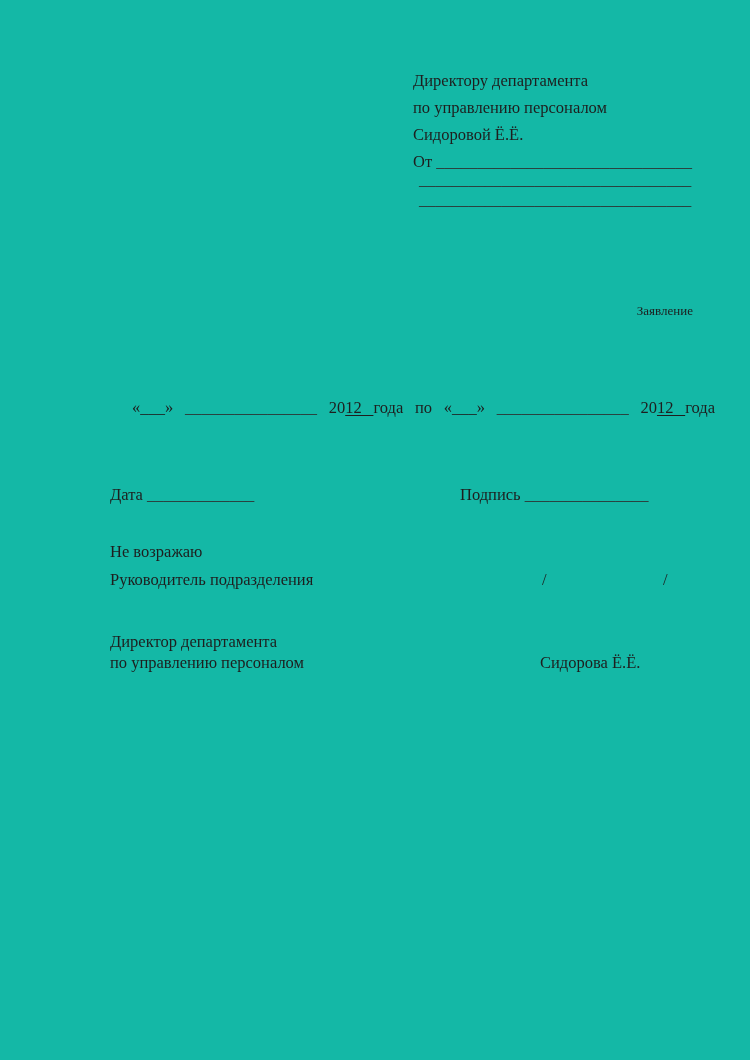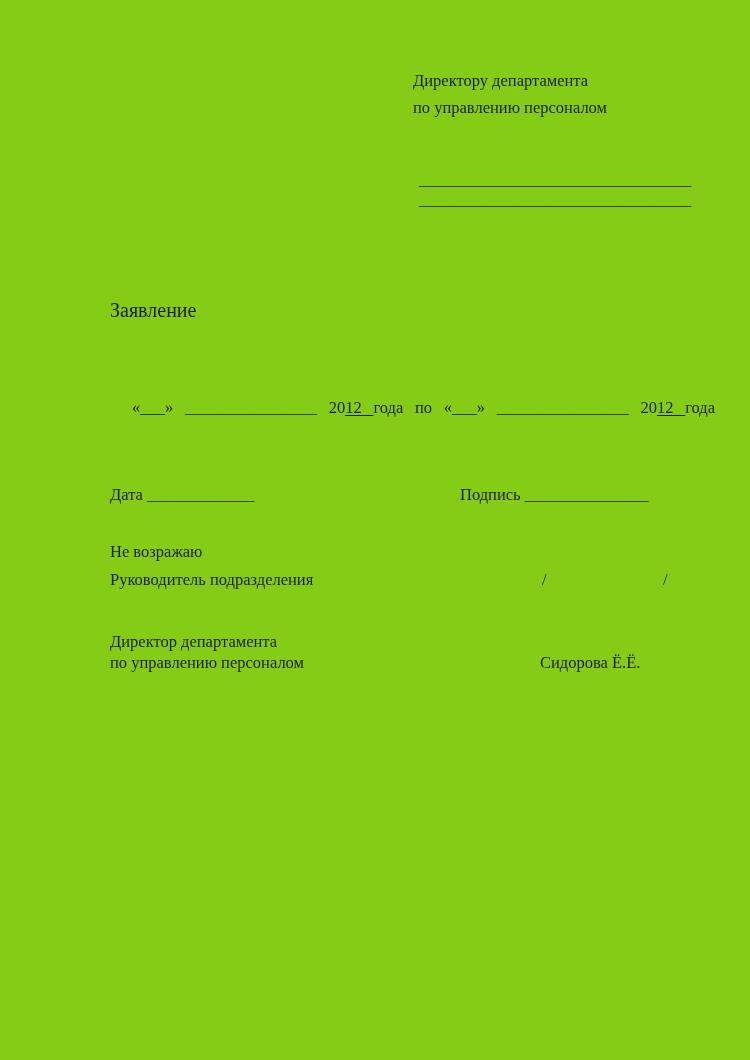--- a/index.html
+++ b/index.html
@@ -4,42 +4,42 @@
 <style>
   html, body {
     margin: 0;
     padding: 0;
     background: #ffffff;
   }
   .page {
     position: relative;
     width: 750px;
     height: 1060px;
-    background: #84cc16;
+    background: #14b8a6;
     overflow: hidden;
     font-family: "Liberation Serif", "DejaVu Serif", serif;
     font-size: 16.5px;
     color: #1e1e1e;
     line-height: 27px;
   }
   .abs { position: absolute; }
   .line { white-space: pre; }
   .blank { letter-spacing: 0; color: #2e2e2e; }
 
   
   .addressee { left: 413px; top: 67px; width: 300px; }
 
   .ruled-1 { left: 419px; top: 166px; }
   .ruled-2 { left: 419px; top: 186px; }
 
   
   .doc-title {
     left: 110px; top: 297px; width: 583px;
-    text-align: left;
-    font-size: 20px;
+    text-align: right;
+    font-size: 13px;
   }
 
   
   .par-line { left: 110px; width: 583px; }
   .jline { text-align: justify; text-align-last: justify; }
   .par-l1 { top: 365px; text-indent: 40px; }
   .par-l2 { top: 394px; margin-left: 22px; }
   .par-l3 { top: 423px; white-space: pre; }
   u { text-decoration: underline; text-underline-offset: 2px; }
 
@@ -59,20 +59,22 @@
   .dir-name  { left: 540px; top: 649px; }
 </style>
 </head>
 <body>
 
 <div class="page">
 
   <div class="abs addressee">
     <div class="line">Директору департамента</div>
     <div class="line">по управлению персоналом</div>
+    <div class="line">Сидоровой Ё.Ё.</div>
+    <div class="line"><span>От</span> <span class="blank">_______________________________</span></div>
   </div>
   <div class="abs line blank ruled-1">_________________________________</div>
   <div class="abs line blank ruled-2">_________________________________</div>
 
   <div class="abs doc-title">Заявление</div>
 
   <div class="abs par-line jline par-l2"><span>«___»</span> <span class="blank">________________</span> <span><span>20</span><u>12&nbsp;</u><span>года по</span></span> <span>«___»</span> <span class="blank">________________</span> <span><span>20</span><u>12&nbsp;</u><span>года</span></span></div>
 
   <div class="abs line date-line"><span>Дата</span> <span class="blank">_____________</span></div>
   <div class="abs line sign-line"><span>Подпись</span> <span class="blank">_______________</span></div>

